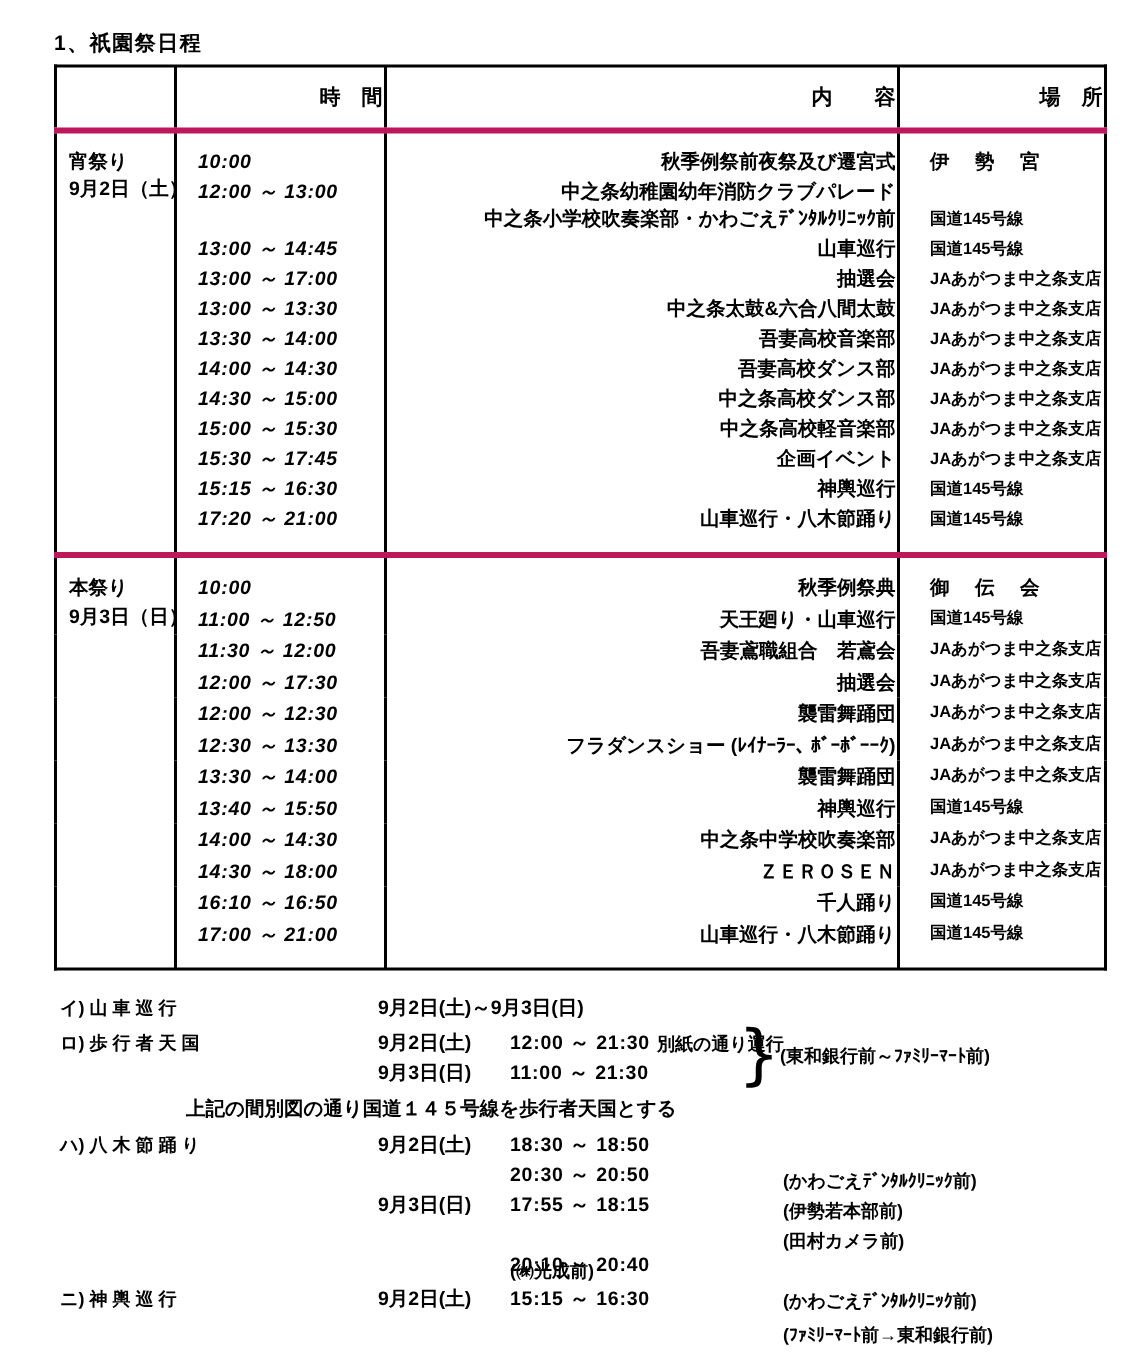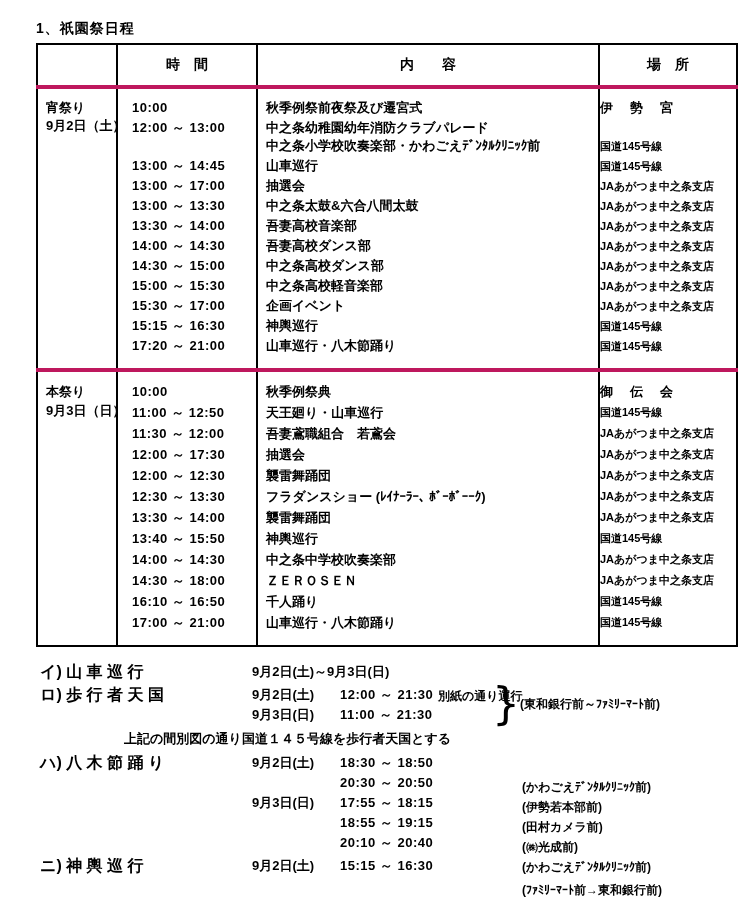--- a/index.html
+++ b/index.html
@@ -13,43 +13,43 @@
     margin:10px 0 0 0;
   }
   .sec-heading{margin:20px 0 5px 36px;font-size:14px;letter-spacing:1px;}
 
   table.sched{
     border-collapse:collapse;table-layout:fixed;margin-left:36px;
     width:700px;border:2px solid #000;
   }
   table.sched thead th{
     border-bottom:2px solid #000;height:38px;font-size:14px;
-    text-align:center;vertical-align:middle;font-weight:bold;
+    text-align:right;vertical-align:middle;font-weight:bold;
   }
   .bl{border-left:2px solid #000;}
   tbody.sec{border-top:4px solid #be185d;}
   td{vertical-align:top;font-size:13px;}
   td.day{
     width:80px;padding:10px 0 0 8px;line-height:17px;font-size:13px;
     white-space:nowrap;
   }
-  td.c-time{padding-left:14px;letter-spacing:0.5px;white-space:nowrap;}
-  td.c-content{padding-left:8px;white-space:nowrap;overflow:hidden;}
-  td.c-place{padding-left:0;font-size:11px;white-space:nowrap;overflow:hidden;}
+  td.c-time{padding-left:14px;letter-spacing:0.5px;white-space:nowrap;font-style:italic;}
+  td.c-content{padding-left:8px;white-space:nowrap;overflow:hidden;text-align:right;}
+  td.c-place{padding-left:20px;font-size:11px;white-space:nowrap;overflow:hidden;}
   td.c-place.big{font-size:13px;letter-spacing:2px;}
   tbody.s1 td{line-height:18px;}
   tbody.s2 td{line-height:19px;}
   tbody tr.first td{padding-top:10px;}
   tbody tr:last-child td{padding-bottom:13px;}
   td.vbottom{vertical-align:bottom;}
 
   .notes{margin:15px 0 0 40px;font-size:13px;}
   .note-item{margin-bottom:3px;position:relative;}
   .n-line{display:flex;height:20px;line-height:20px;}
-  .n-label{flex:0 0 212px;font-size:16px;white-space:nowrap;}
+  .n-label{flex:0 0 212px;font-size:12px;white-space:nowrap;}
   .n-date{flex:0 0 88px;white-space:nowrap;}
   .n-date.wide{flex:0 0 186px;}
   .n-time{flex:0 0 182px;white-space:nowrap;letter-spacing:0.5px;}
   .n-place{font-size:12px;white-space:nowrap;margin-top:24px;}
   .brace{
     position:absolute;left:452px;top:-4px;font-size:44px;line-height:46px;
     font-weight:400;font-family:"DejaVu Sans",sans-serif;
   }
   .brace-place{position:absolute;left:480px;top:11px;font-size:12px;white-space:nowrap;}
   .n-subnote{margin:2px 0 3px 84px;font-size:13px;height:22px;line-height:22px;}
@@ -140,21 +140,21 @@
           <td class="c-place bl">JAあがつま中之条支店</td>
         </tr>
         <tr>
           <td class="c-time bl">15:00 ～ 15:30</td>
           <td class="c-content bl">
             <div>中之条高校軽音楽部</div>
           </td>
           <td class="c-place bl">JAあがつま中之条支店</td>
         </tr>
         <tr>
-          <td class="c-time bl">15:30 ～ 17:00</td>
+          <td class="c-time bl">15:30 ～ 17:45</td>
           <td class="c-content bl">
             <div>企画イベント</div>
           </td>
           <td class="c-place bl">JAあがつま中之条支店</td>
         </tr>
         <tr>
           <td class="c-time bl">15:15 ～ 16:30</td>
           <td class="c-content bl">
             <div>神輿巡行</div>
           </td>
@@ -298,21 +298,20 @@
         </div>
         <div class="n-line">
           <span class="n-label"></span>
           <span class="n-date">9月3日(日)</span>
           <span class="n-time">17:55 ～ 18:15</span>
           <span class="n-place">(田村カメラ前)</span>
         </div>
         <div class="n-line">
           <span class="n-label"></span>
           <span class="n-date"></span>
-          <span class="n-time">18:55 ～ 19:15</span>
           <span class="n-place">(㈱光成前)</span>
         </div>
         <div class="n-line">
           <span class="n-label"></span>
           <span class="n-date"></span>
           <span class="n-time">20:10 ～ 20:40</span>
           <span class="n-place">(かわごえﾃﾞﾝﾀﾙｸﾘﾆｯｸ前)</span>
         </div>
       </div>
       <div class="note-item">

